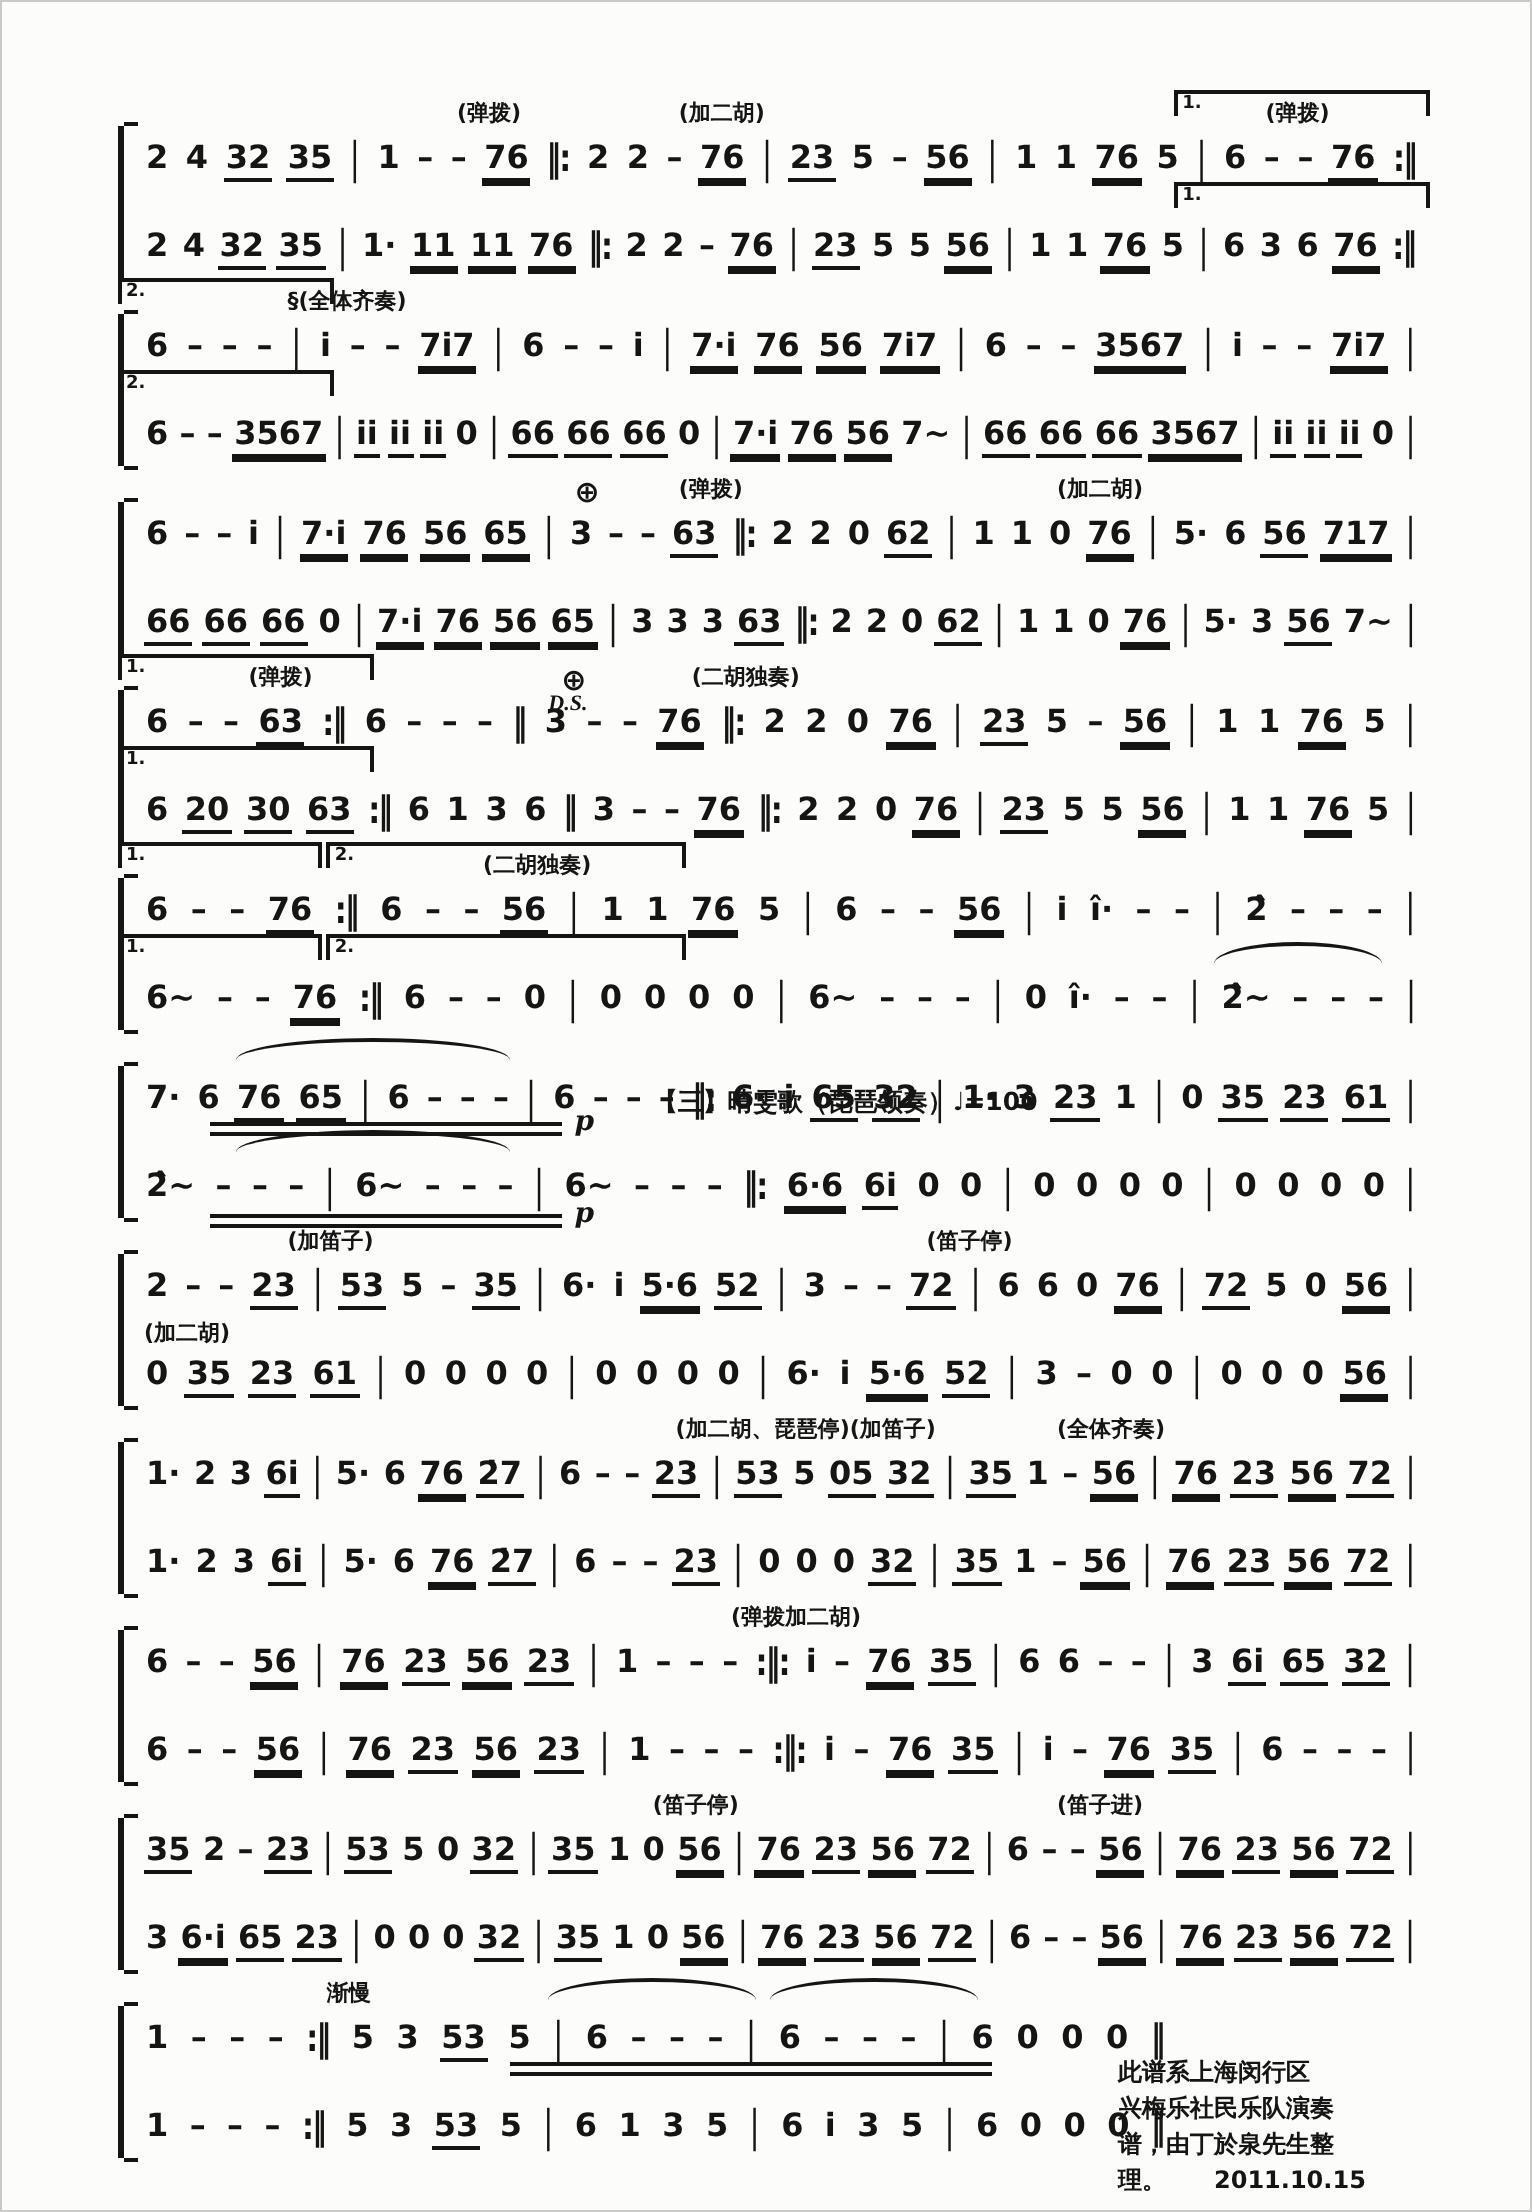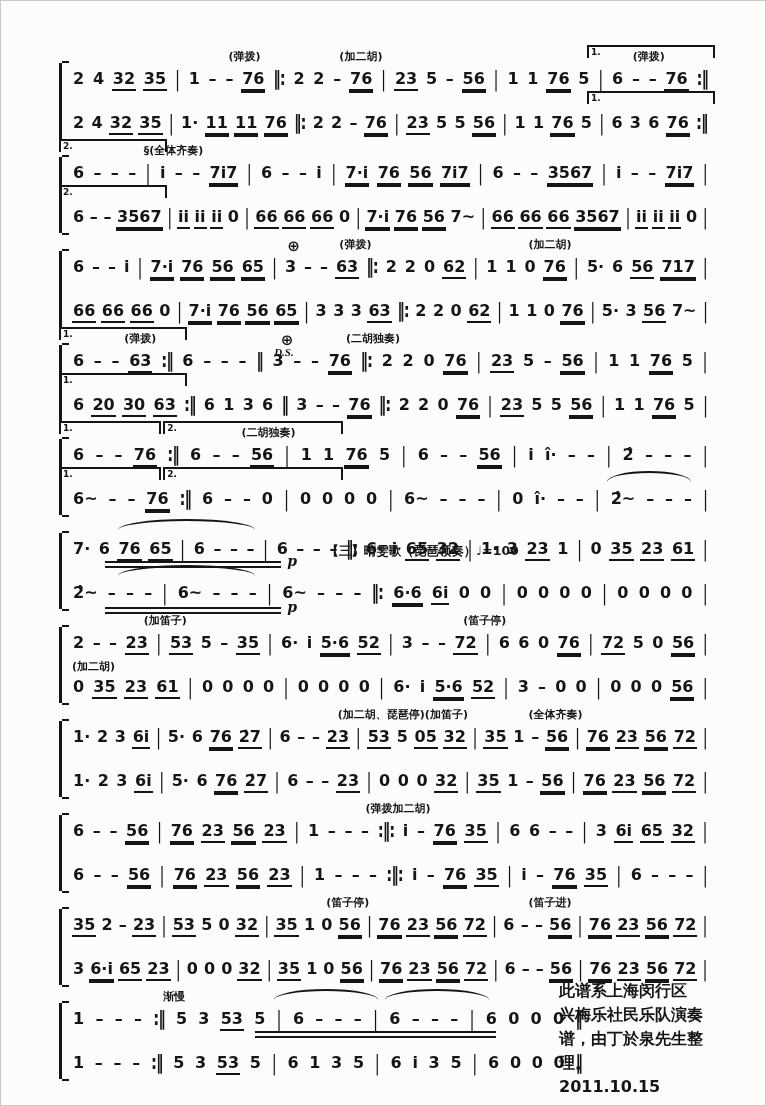--- a/index.html
+++ b/index.html
@@ -30,21 +30,21 @@
   .dyn{font-family:"DejaVu Serif",serif;font-style:italic;font-size:14px;}
   .volta{border:2px solid #151515;border-bottom:none;height:11px;}
   .volta i{font-style:normal;font-size:9px;position:absolute;top:0;left:2px;line-height:10px;}
   .slur{border-top:2px solid #151515;border-radius:50% 50% 0 0/100% 100% 0 0;height:9px;}
   .dline{height:3px;border-top:2px solid #151515;border-bottom:2px solid #151515;}
   .row-a{top:-2px}.row-ds{top:13px}.row-m{top:44px}
   .row-v1{top:-6px}.row-v2{top:40px}
   .row-l1{top:40px}.row-l2{top:86px}
   .row-p1{top:32px}.row-p2{top:78px}
   .s11 .voice{right:128px;}
-  .credit{position:absolute;right:46px;bottom:6px;width:160px;font-size:16px;
+  .credit{position:absolute;right:46px;bottom:6px;width:160px;font-size:12px;
           font-weight:700;line-height:1.5;text-align:left;}
 </style>
 </head>
 <body>
 
 <div class="page">
   <div class="score">
 
     <div class="system">
       <span class="brak"></span>

